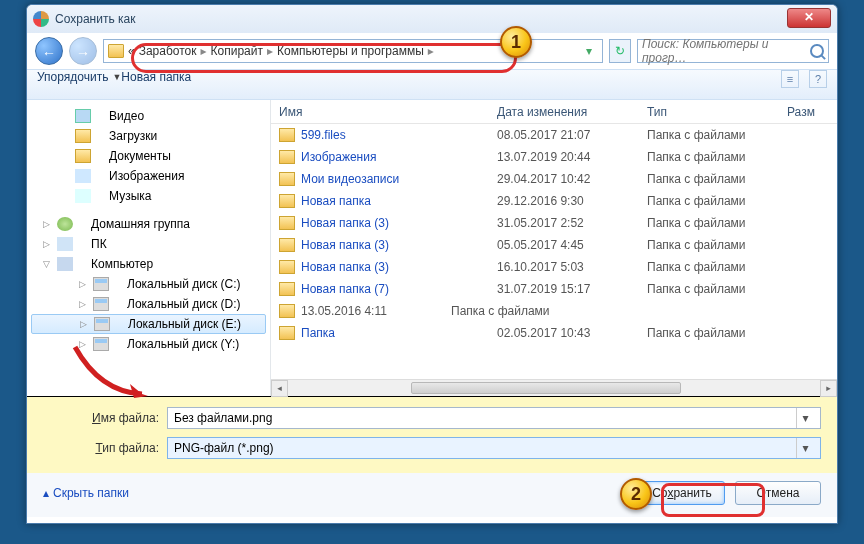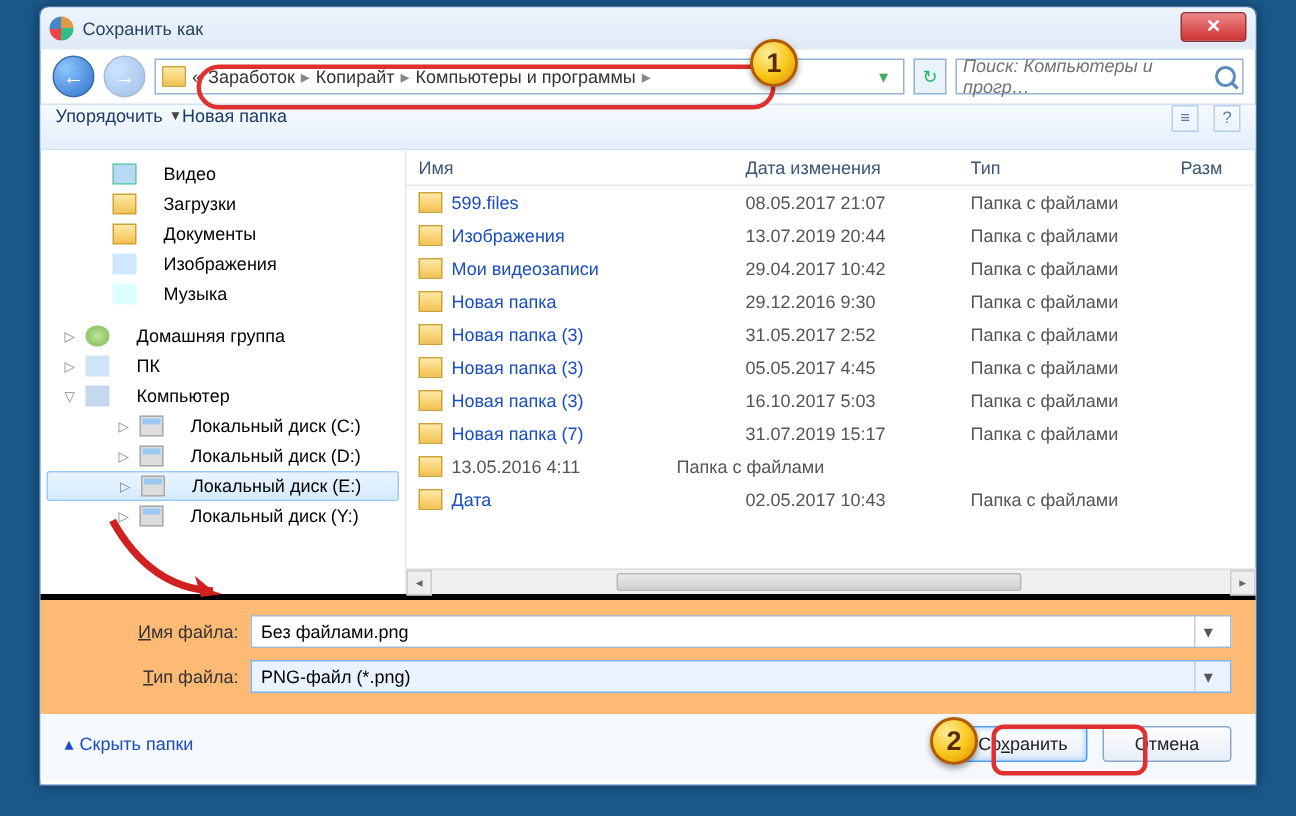--- a/index.html
+++ b/index.html
@@ -51,21 +51,21 @@
 .rows{flex:1;overflow:hidden}
 .row{display:flex;align-items:center;height:22px;padding-left:8px}
 .row .ic{width:16px;height:14px;margin-right:6px;background:linear-gradient(#ffe9a7,#f2c253);border:1px solid #cda432;flex-shrink:0}
 .row .nm{width:196px;color:#1a4dc0}
 .row .dt{width:150px;color:#555}
 .row .tp{width:150px;color:#555}
 .scrl{height:17px;background:#f0f0f0;border-top:1px solid #ddd;position:relative}
 .scrl .thumb{position:absolute;left:140px;width:270px;top:2px;height:12px;background:linear-gradient(#e8e8e8,#cfcfcf);border:1px solid #b8b8b8;border-radius:2px}
 .scrl .ab{position:absolute;top:0;width:17px;height:17px;background:#eee;border:1px solid #ccc;text-align:center;line-height:14px;color:#666;font-size:9px}
 .scrl .ab.l{left:0}.scrl .ab.r{right:0}
-.frm{padding:10px 16px 6px;border-top:4px solid #000000;background:#fdba74}
+.frm{padding:10px 16px 6px;border-top:1px solid #000000;background:#fef9c3}
 .frow{display:flex;align-items:center;margin-bottom:8px}
 .flbl{width:124px;text-align:right;padding-right:8px;color:#333}
 .flbl u{text-decoration:underline}
 .finp{flex:1;height:22px;border:1px solid #a5b8cc;background:#fff;padding:0 6px;display:flex;align-items:center}
 .finp.sel{background:#e9f3ff;border:1px solid #7eb4ea}
 .fdd{width:18px;text-align:center;color:#555;border-left:1px solid #ccc;margin-left:auto;height:100%;display:flex;align-items:center;justify-content:center}
 .footer{display:flex;align-items:center;padding:8px 16px 12px;background:#f5f8fc}
 .hide{color:#1a4dc0;display:flex;align-items:center;gap:4px}
 .btns{margin-left:auto;display:flex;gap:10px}
 .btn{width:86px;height:24px;border:1px solid #8aa9c8;background:linear-gradient(#fefefe,#e6eef8);border-radius:3px;display:flex;align-items:center;justify-content:center;color:#222}
@@ -235,21 +235,21 @@
             <span class="dt">31.07.2019 15:17</span>
             <span class="tp">Папка с файлами</span>
           </div>
           <div class="row">
             <span class="ic"></span>
             <span class="dt">13.05.2016 4:11</span>
             <span class="tp">Папка с файлами</span>
           </div>
           <div class="row">
             <span class="ic"></span>
-            <span class="nm">Дата</span>
+            <span class="nm">Папка</span>
             <span class="dt">02.05.2017 10:43</span>
             <span class="tp">Папка с файлами</span>
           </div>
         </div>
       <div class="scrl">
         <div class="ab l">◂</div>
         <div class="thumb"></div>
         <div class="ab r">▸</div>
       </div>
     </div>

